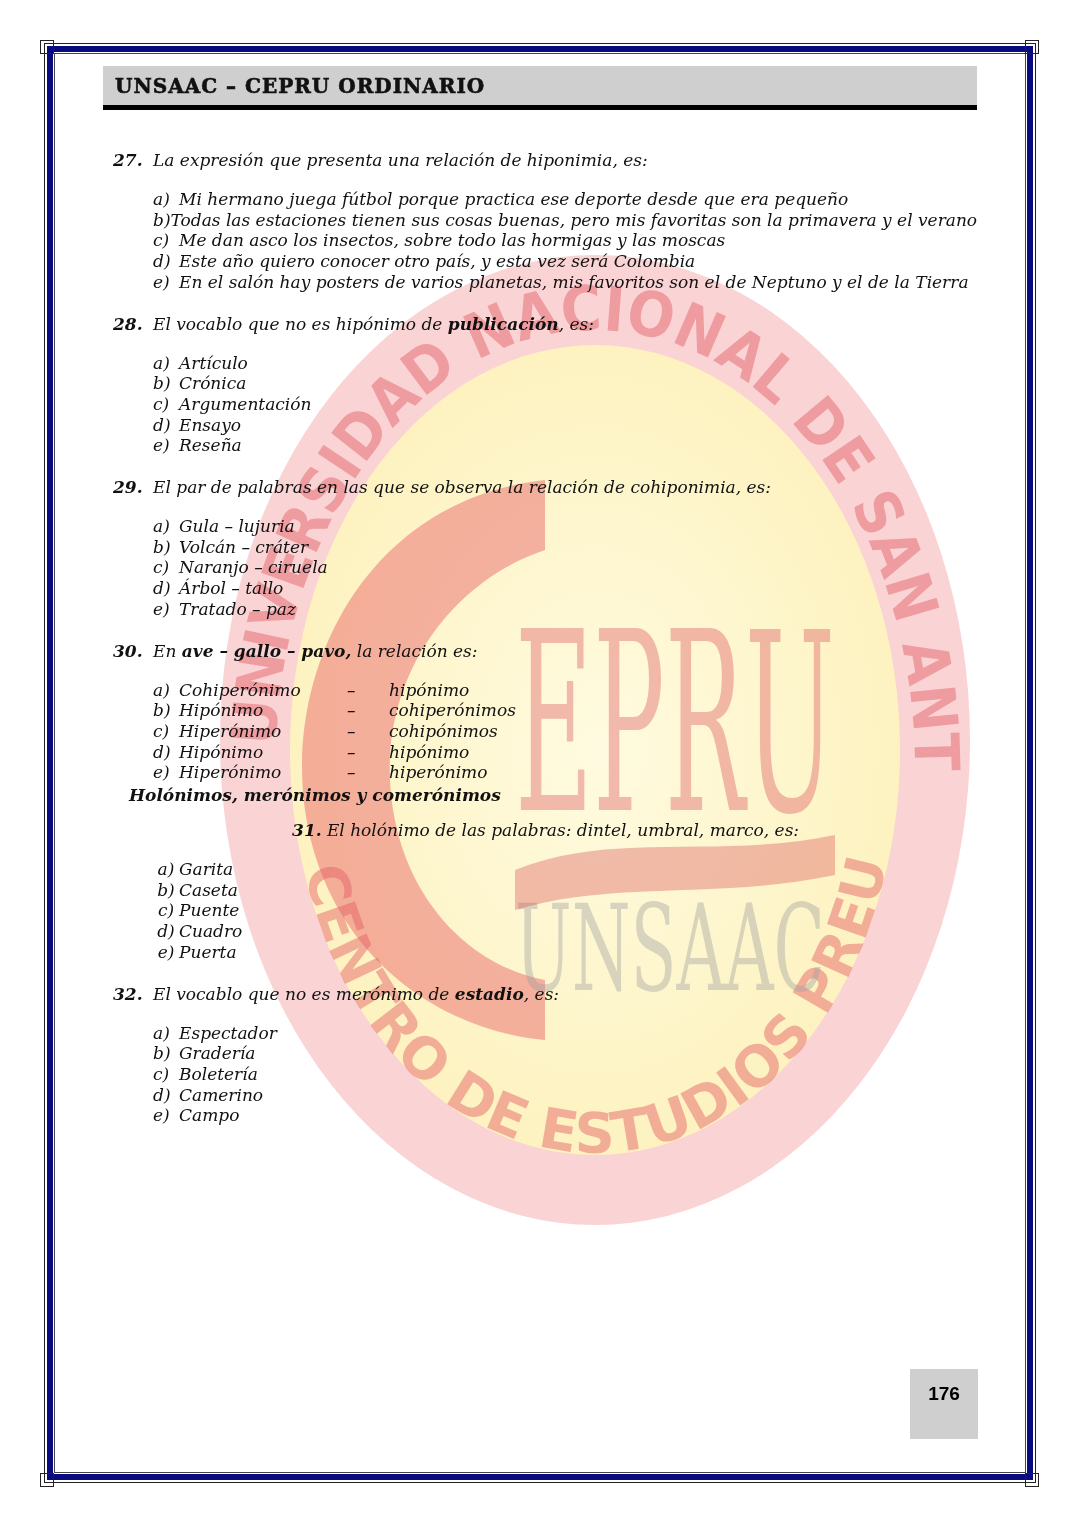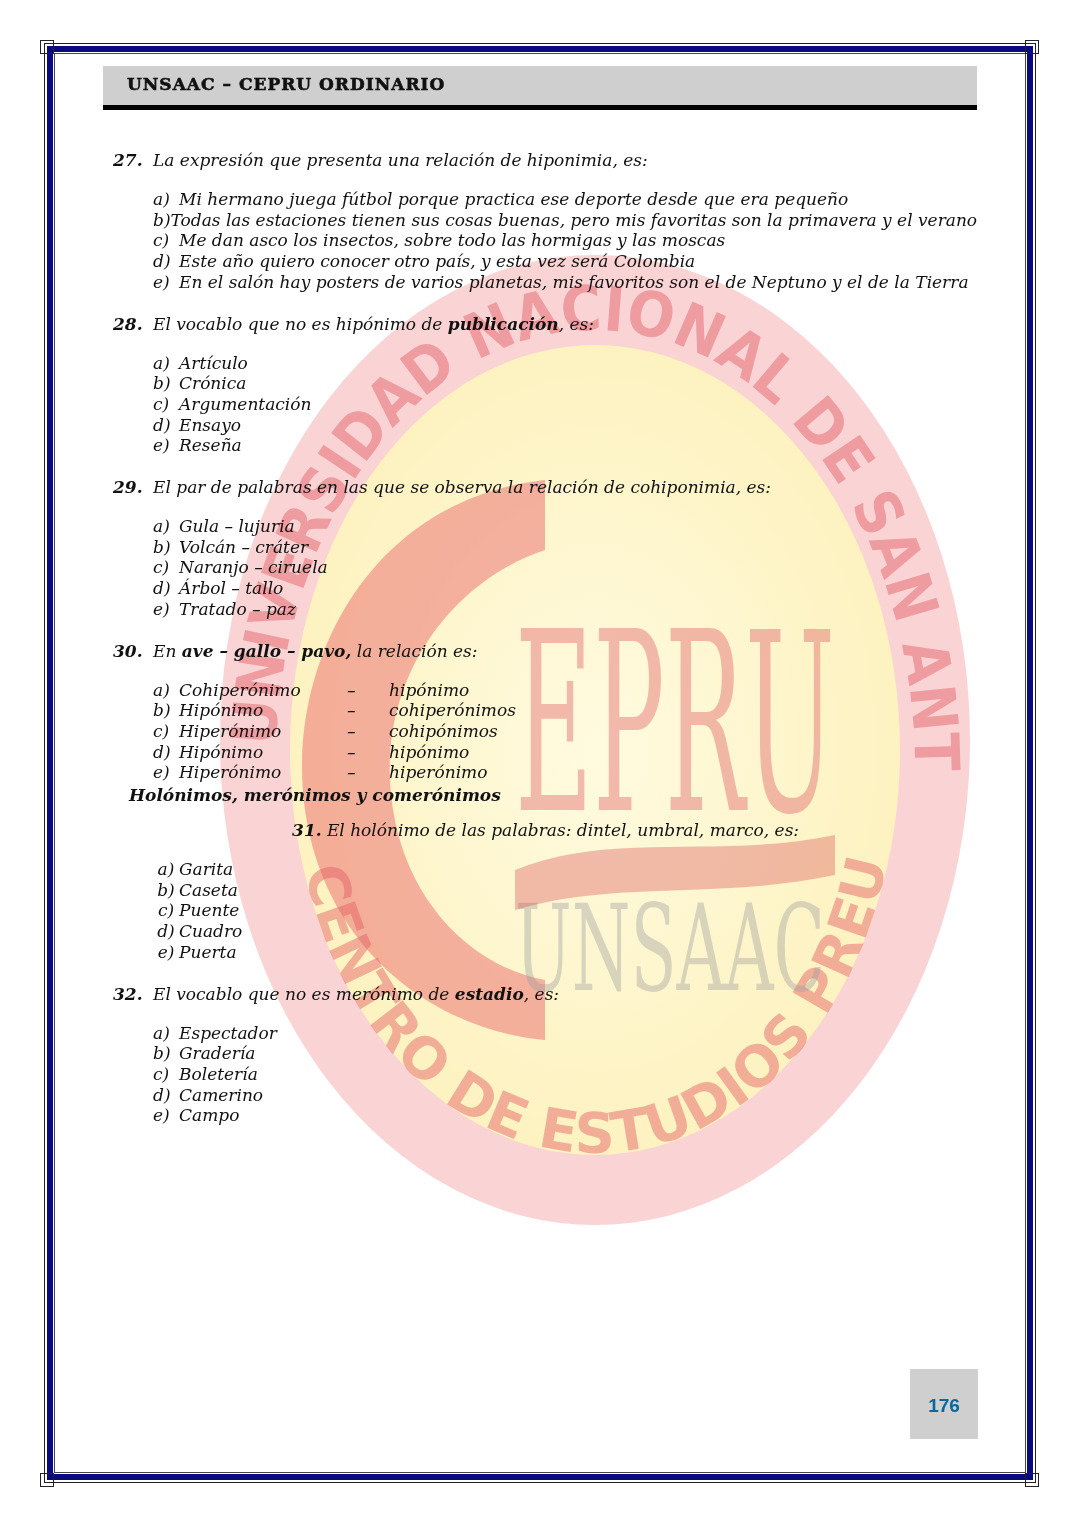--- a/index.html
+++ b/index.html
@@ -32,22 +32,22 @@
       position: absolute; left: 215px; top: 250px; width: 760px; height: 980px;
       pointer-events: none; opacity: 1;
     }
 
     
     .header {
       position: absolute; left: 103px; top: 66px; width: 874px; height: 44px;
       background: #cfcfcf; border-bottom: 5px solid #000;
     }
     .header-title {
-      position: absolute; left: 24px; top: 8px;
-      font-family: "DejaVu Serif", serif; font-weight: 900; font-size: 17px;
+      position: absolute; left: 12px; top: 8px;
+      font-family: "DejaVu Serif", serif; font-weight: 900; font-size: 20px;
       letter-spacing: 1px; color: #111; -webkit-text-stroke: 0.6px #111;
     }
 
     
     .content { position: absolute; left: 113px; top: 148px; width: 860px; }
     .question { position: relative; margin-bottom: 0; }
     .q-stem {
       font-size: 17px; font-style: italic; line-height: 24px; height: 24px; white-space: nowrap;
     }
     .q-num { font-style: italic; font-weight: bold; display: inline-block; width: 40px; }
@@ -62,21 +62,21 @@
       padding-left: 16px;
     }
 
     
     .page-num-box {
       position: absolute; left: 910px; top: 1369px; width: 68px; height: 70px;
       background: #cfcfcf; text-align: center;
     }
     .page-num {
       font-family: "Liberation Sans", sans-serif; font-weight: bold; font-size: 19px;
-      display: block; padding-top: 26px; color: #0369a1;
+      display: block; padding-top: 14px; color: #000000;
     }
   </style>
 </head>
 <body>
 
 <svg class="watermark" viewBox="0 0 760 980">
   <defs>
     <radialGradient id="wmfill" cx="50%" cy="50%" r="50%">
       <stop offset="0%" stop-color="#fffbe0"></stop>
       <stop offset="100%" stop-color="#fdf2c0"></stop>

